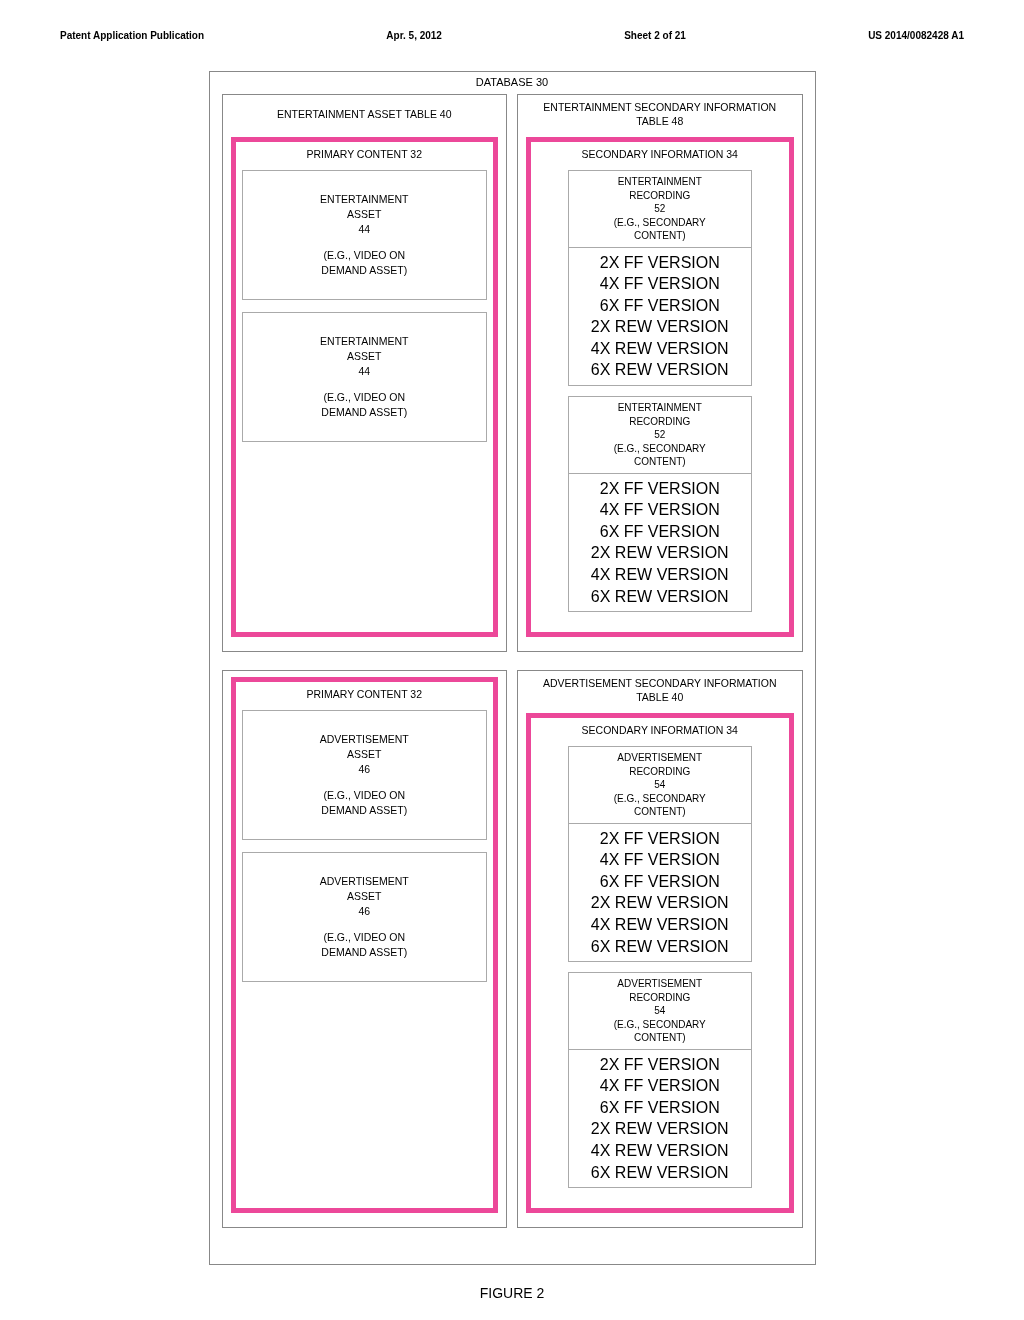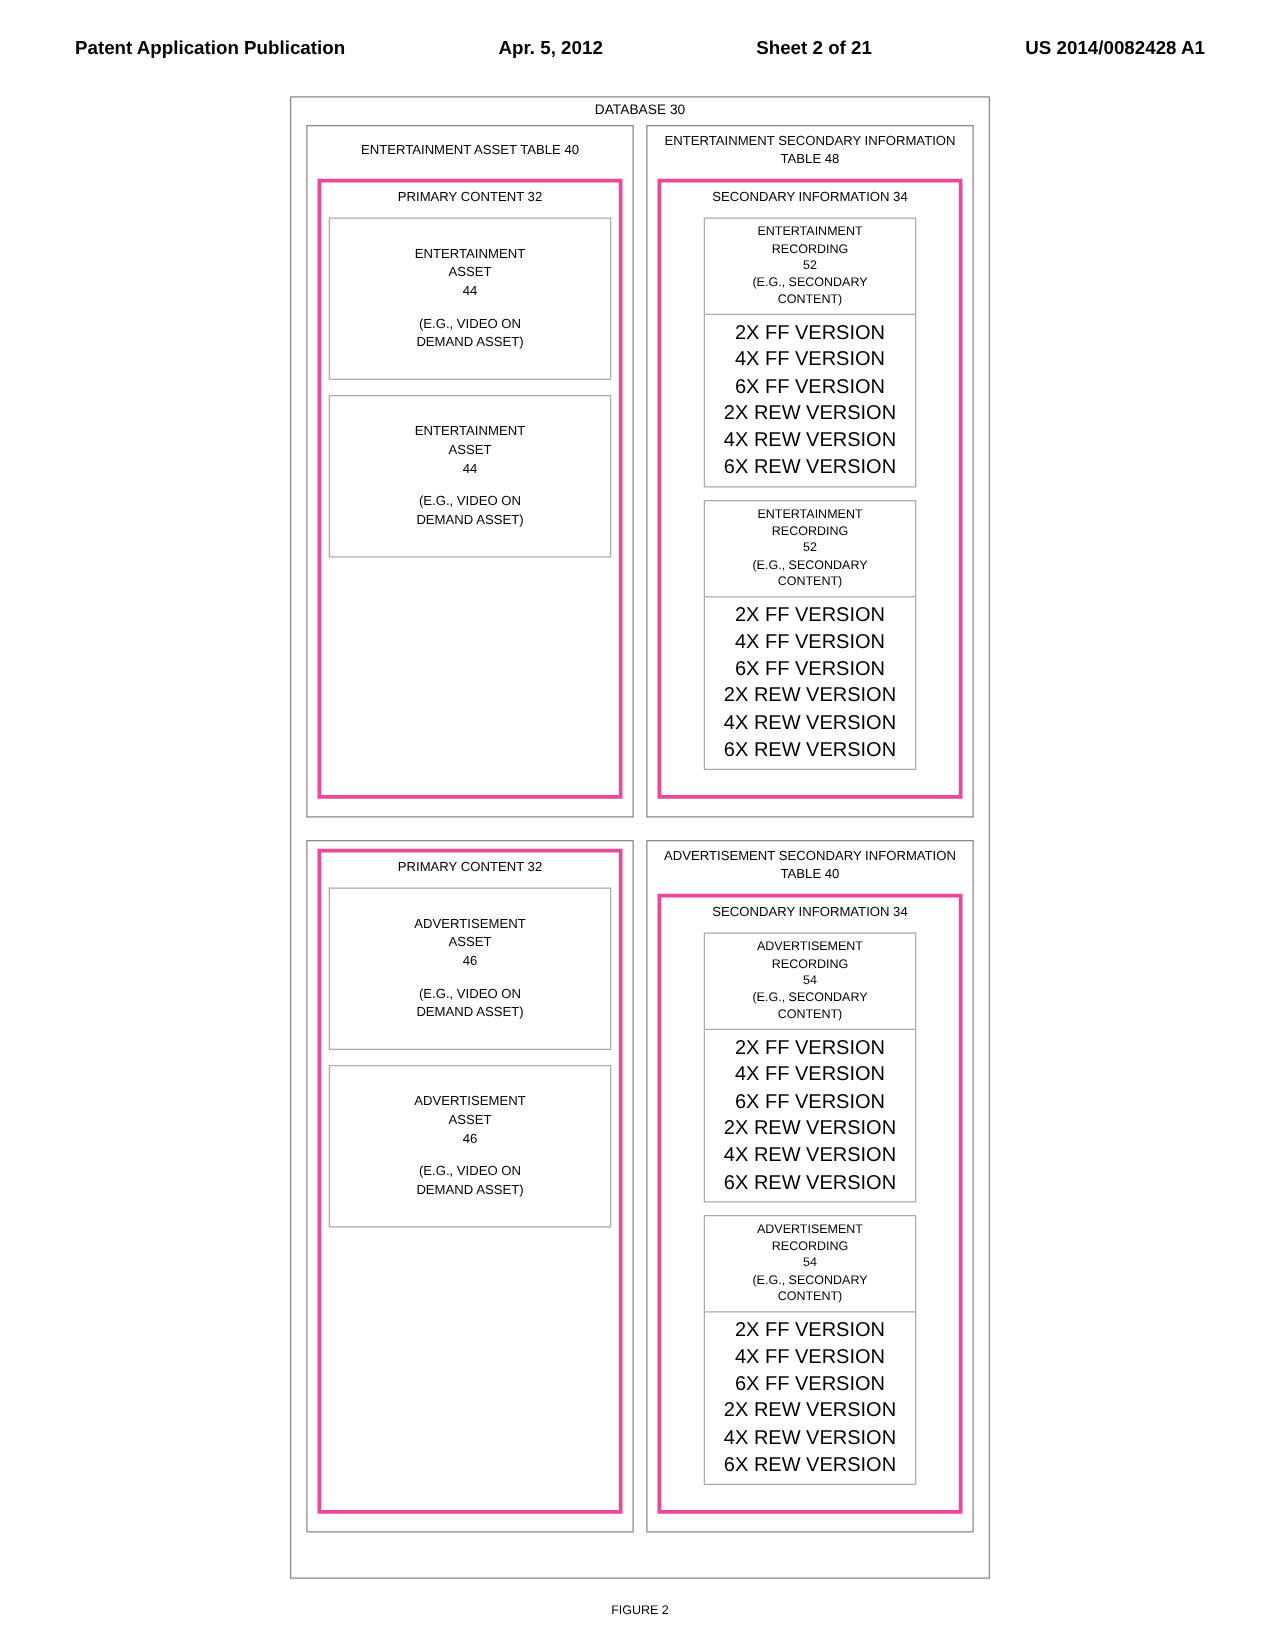--- a/index.html
+++ b/index.html
@@ -6,30 +6,30 @@
   body {
     font-family: Arial, Helvetica, sans-serif;
     background: #fff;
     width: 1024px;
     padding: 30px 60px;
   }
   .header {
     display: flex;
     justify-content: space-between;
     font-weight: bold;
-    font-size: 15px;
+    font-size: 10px;
     margin-bottom: 30px;
   }
   .figure-wrap {
     display: flex;
     justify-content: center;
   }
   .database {
     border: 1px solid #888;
-    width: 560px;
+    width: 607px;
     padding: 4px 12px 18px 12px;
     position: relative;
   }
   .database-label {
     text-align: center;
     font-size: 11px;
     font-weight: normal;
     margin-bottom: 6px;
   }
   .row {
@@ -48,21 +48,21 @@
     font-size: 10.5px;
     text-align: center;
     margin-bottom: 8px;
     line-height: 1.3;
     min-height: 28px;
     display: flex;
     align-items: center;
     justify-content: center;
   }
   .content-box {
-    border: 3px solid #ec4899;
+    border: 5px solid #ec4899;
     padding: 6px 6px 10px 6px;
     flex: 1;
   }
   .content-title {
     font-size: 10.5px;
     text-align: center;
     margin-bottom: 10px;
   }
   .asset-box {
     border: 1px solid #aaa;
@@ -92,21 +92,21 @@
   .versions {
     padding: 4px 4px 4px 4px;
     text-align: left;
     display: flex;
     flex-direction: column;
     align-items: center;
   }
   .versions div { font-size: 16px; }
   .figure-caption {
     text-align: center;
-    font-size: 10px;
+    font-size: 14px;
     margin-top: 20px;
   }
 </style>
 </head>
 <body>
 
 <div class="header">
   <span>Patent Application Publication</span>
   <span>Apr. 5, 2012</span>
   <span>Sheet 2 of 21</span>

